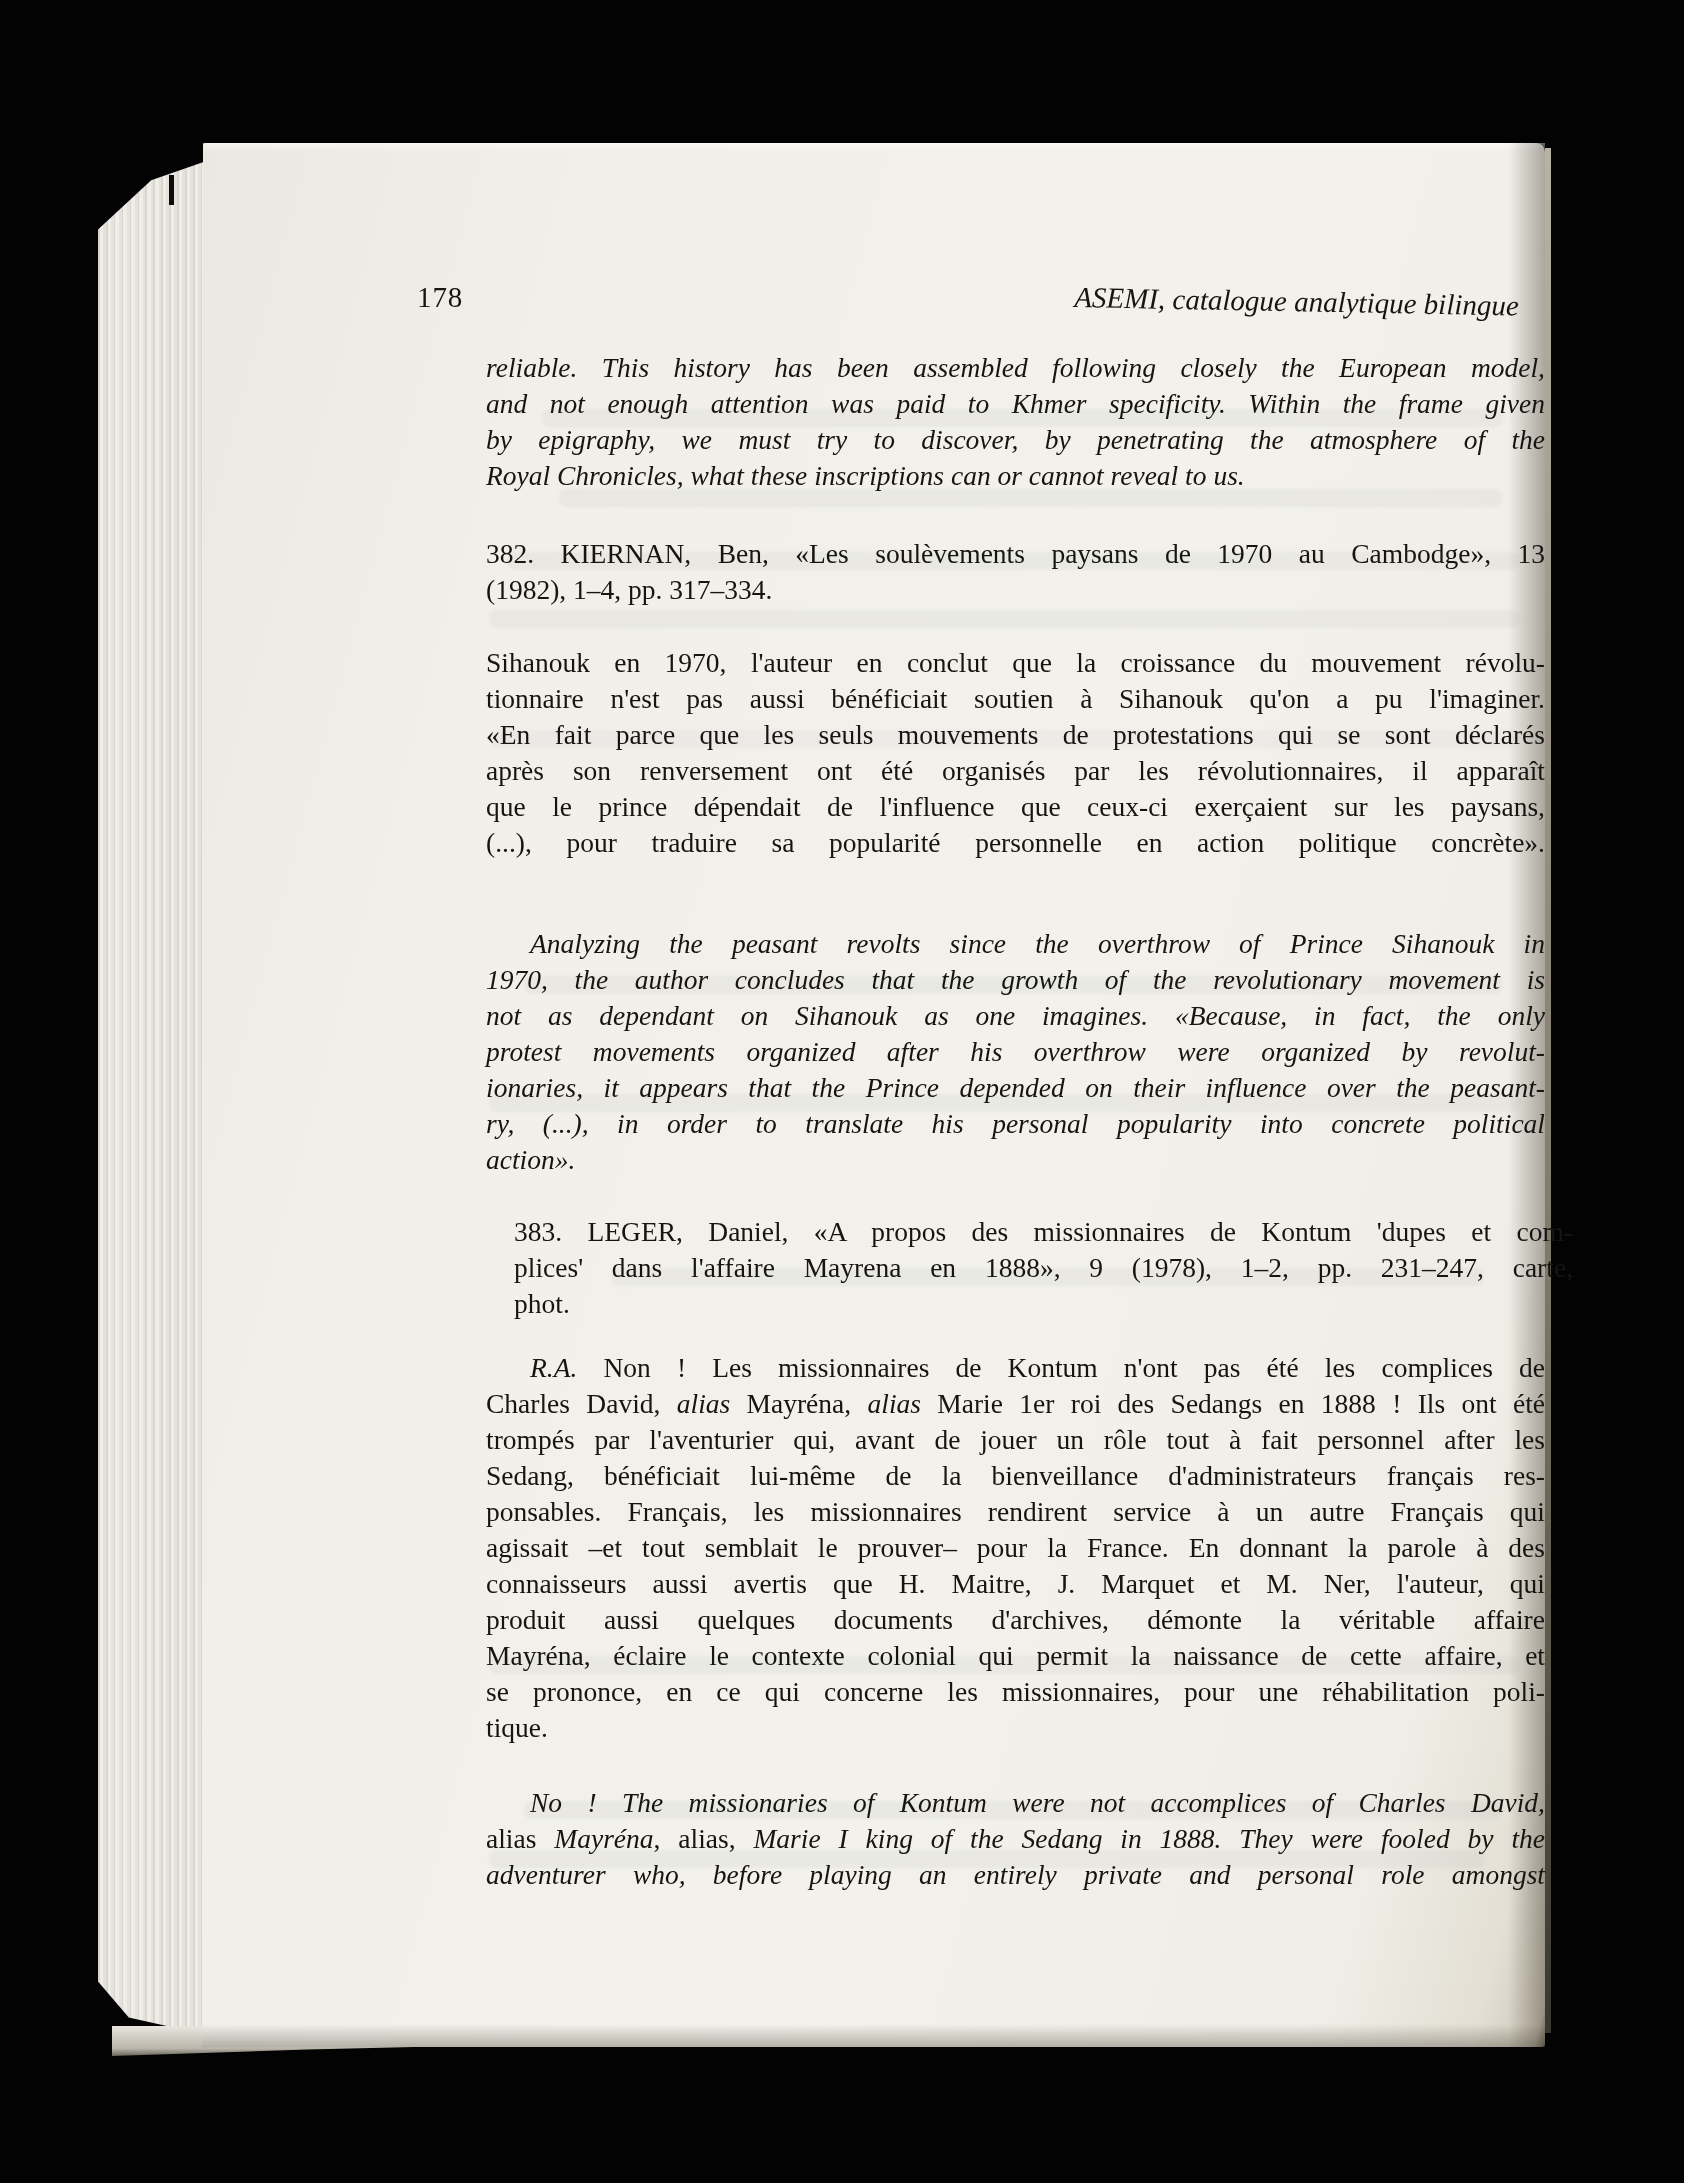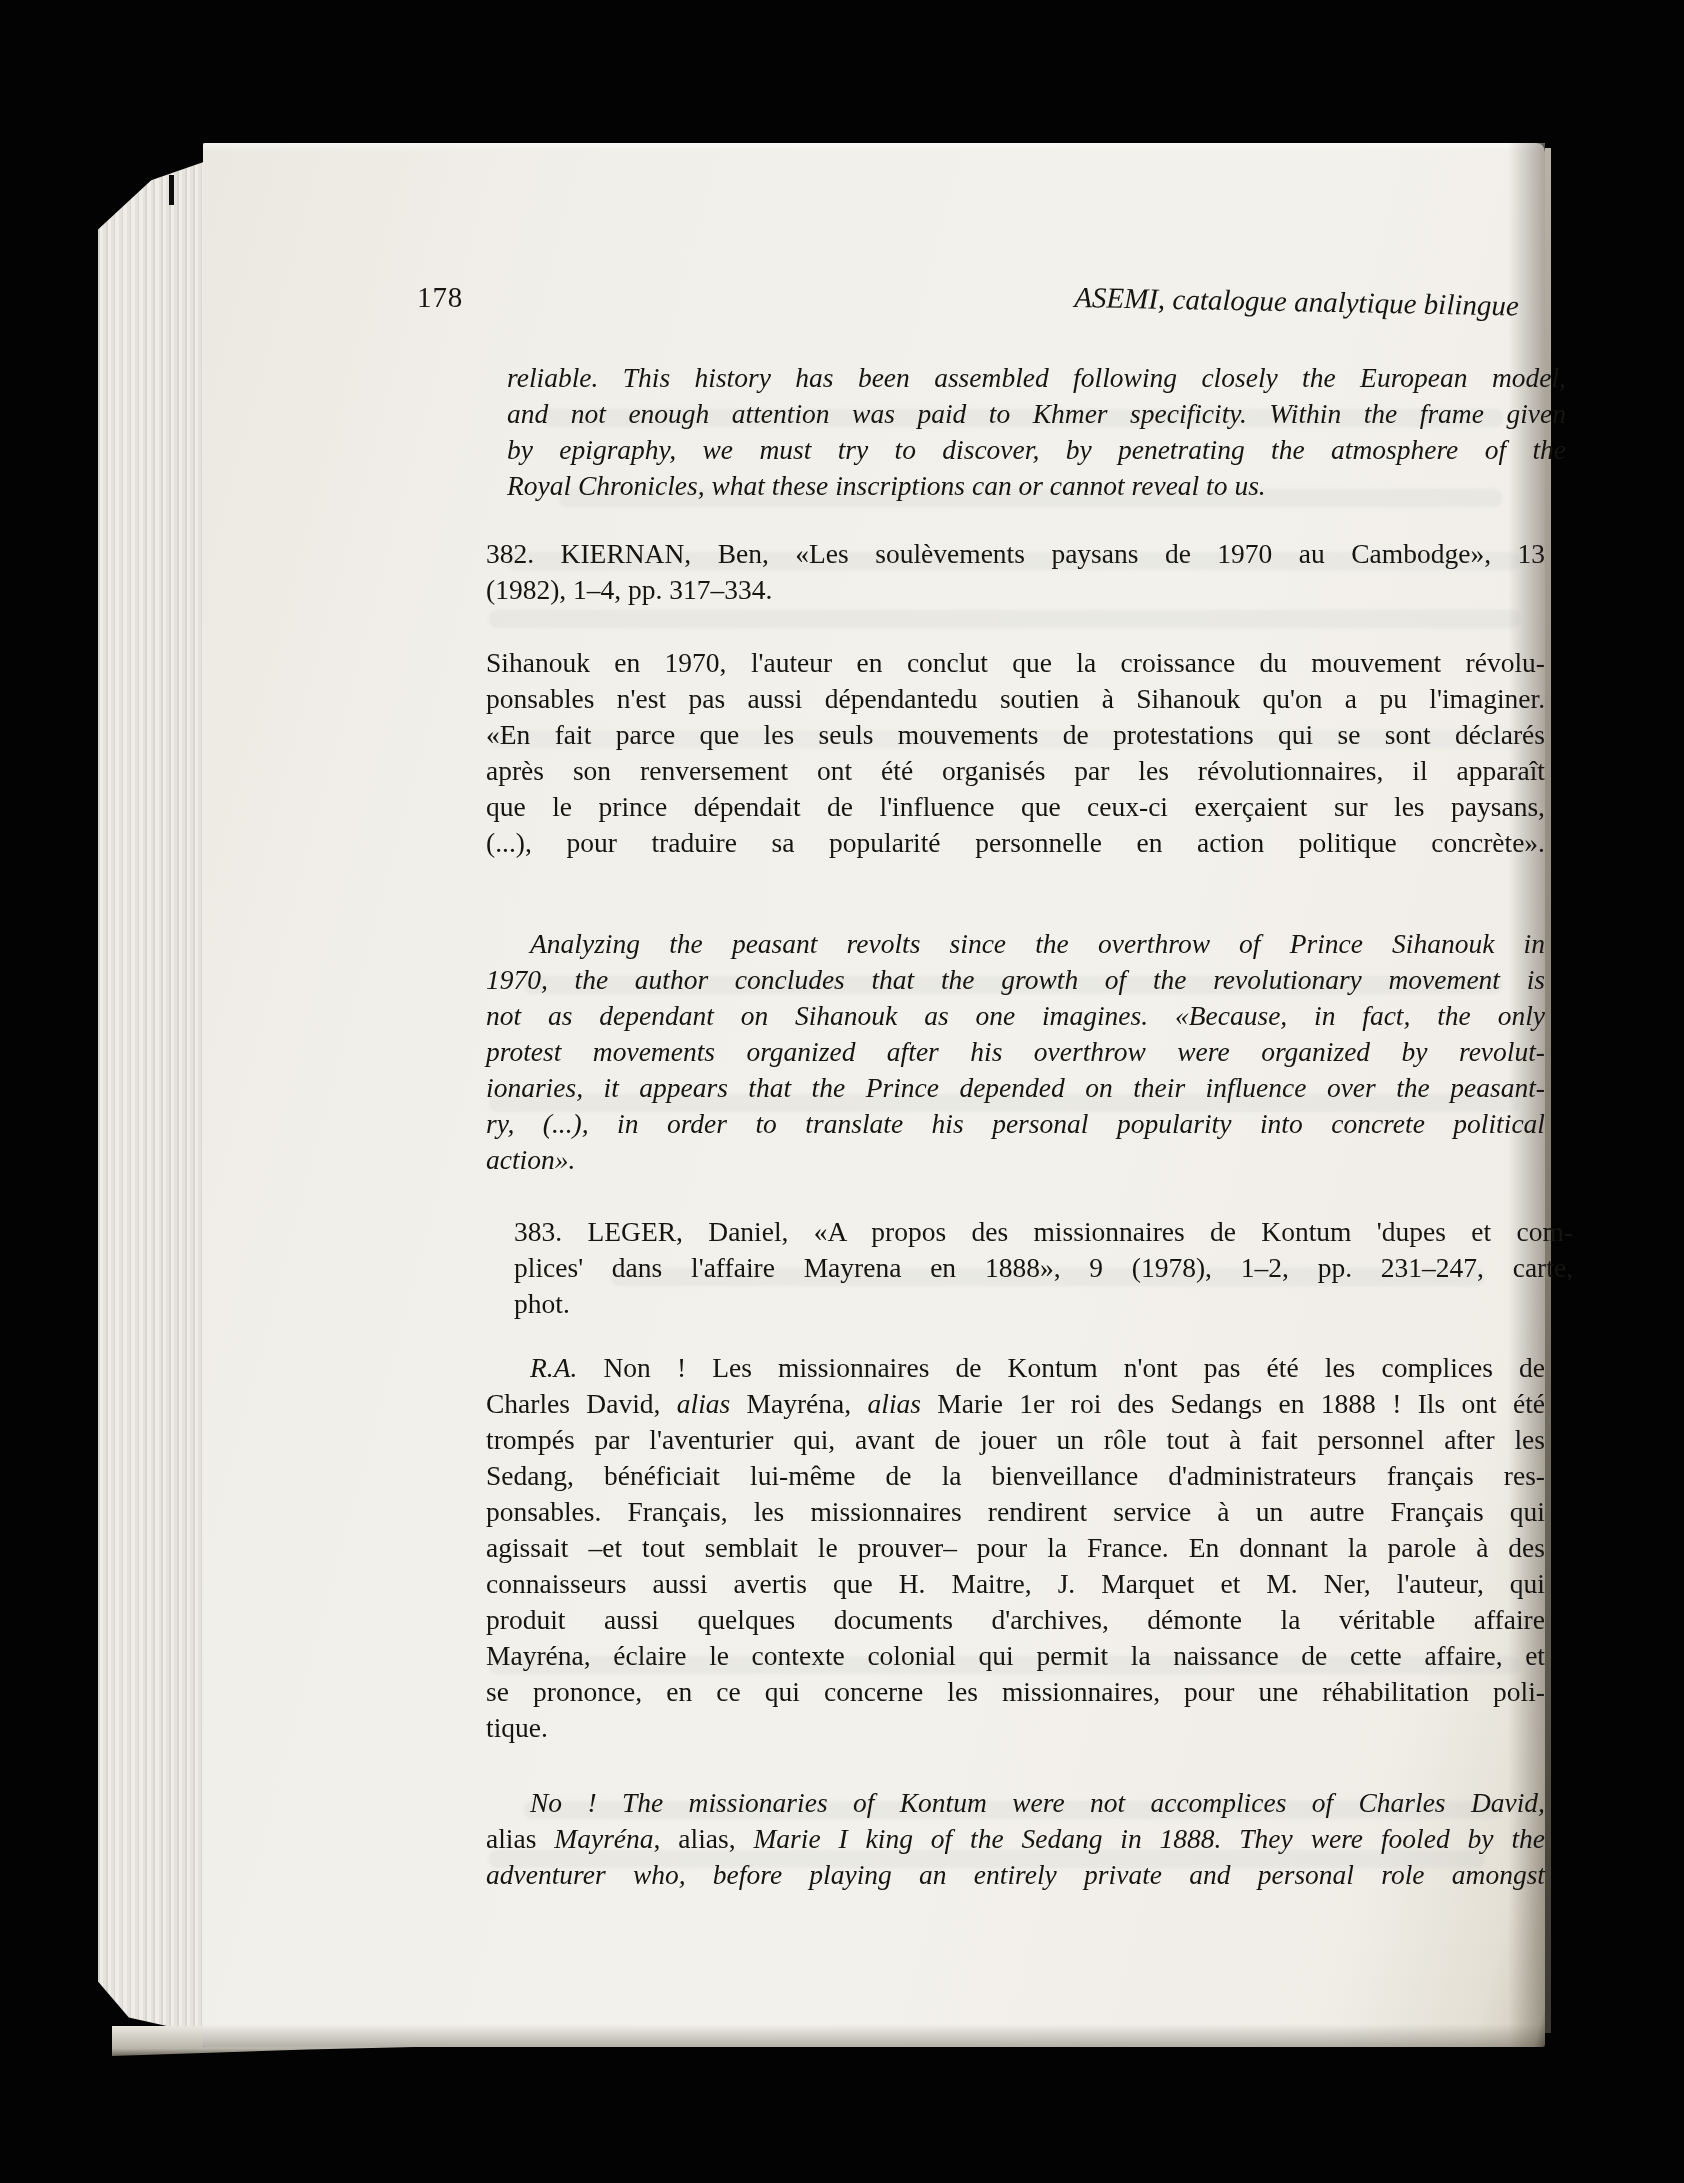--- a/index.html
+++ b/index.html
@@ -82,33 +82,33 @@
   <div class="ghost g8"></div>
   <div class="ghost g9"></div>
   <div class="ghost g10"></div>
 
   <div class="page-header">
     <span class="page-number">178</span>
     <span class="running-title">ASEMI, catalogue analytique bilingue</span>
   </div>
 
   <div class="text-column">
-      <div class="block italic" style="top: 360px; margin-left: 21px;">
+      <div class="block italic" style="top: 350px;">
         <div class="line">reliable. This history has been assembled following closely the European model,</div>
         <div class="line">and not enough attention was paid to Khmer specificity. Within the frame given</div>
         <div class="line">by epigraphy, we must try to discover, by penetrating the atmosphere of the</div>
         <div class="line endleft wrap">Royal Chronicles, what these inscriptions can or cannot reveal to us.</div>
       </div>
       <div class="block roman" style="top: 536px;">
         <div class="line">382. KIERNAN, Ben, «Les soulèvements paysans de 1970 au Cambodge», 13</div>
         <div class="line endleft wrap">(1982), 1–4, pp. 317–334.</div>
       </div>
       <div class="block roman" style="top: 645px;">
         <div class="line">Sihanouk en 1970, l'auteur en conclut que la croissance du mouvement révolu-</div>
-        <div class="line">ponsables n'est pas aussi dépendantedu soutien à Sihanouk qu'on a pu l'imaginer.</div>
+        <div class="line">tionnaire n'est pas aussi bénéficiait soutien à Sihanouk qu'on a pu l'imaginer.</div>
         <div class="line">«En fait parce que les seuls mouvements de protestations qui se sont déclarés</div>
         <div class="line">après son renversement ont été organisés par les révolutionnaires, il apparaît</div>
         <div class="line">que le prince dépendait de l'influence que ceux-ci exerçaient sur les paysans,</div>
         <div class="line">(...), pour traduire sa popularité personnelle en action politique concrète».</div>
       </div>
       <div class="block italic" style="top: 926px;">
         <div class="line indent">Analyzing the peasant revolts since the overthrow of Prince Sihanouk in</div>
         <div class="line">1970, the author concludes that the growth of the revolutionary movement is</div>
         <div class="line">not as dependant on Sihanouk as one imagines. «Because, in fact, the only</div>
         <div class="line">protest movements organized after his overthrow were organized by revolut-</div>

